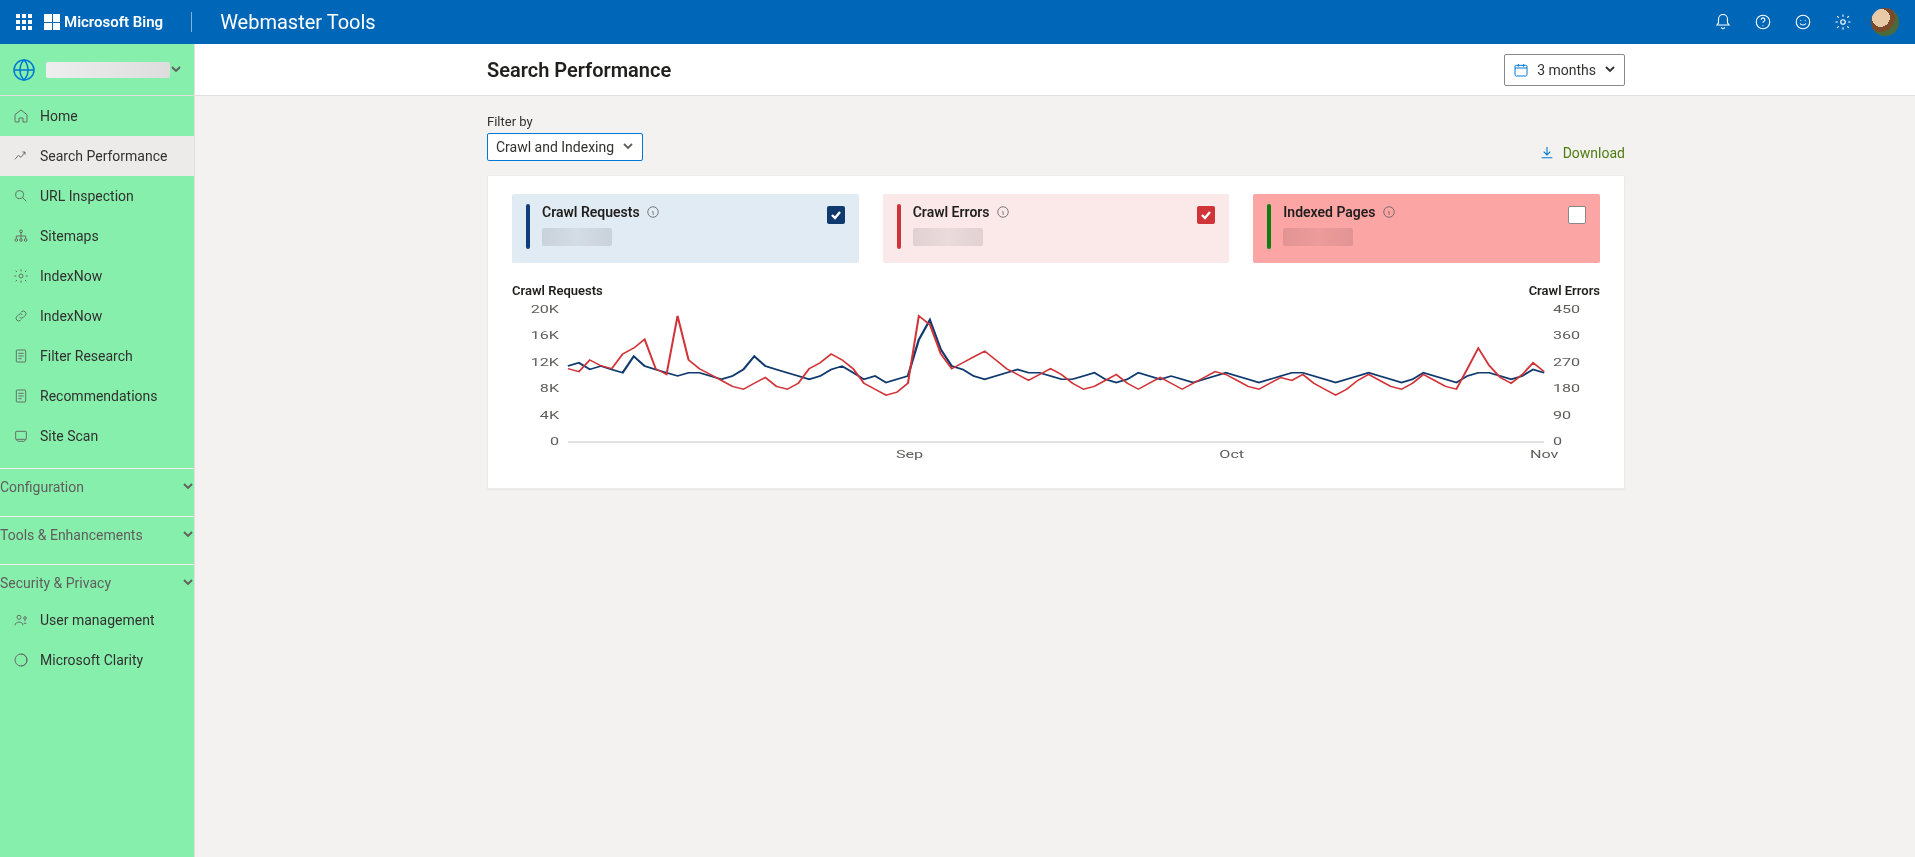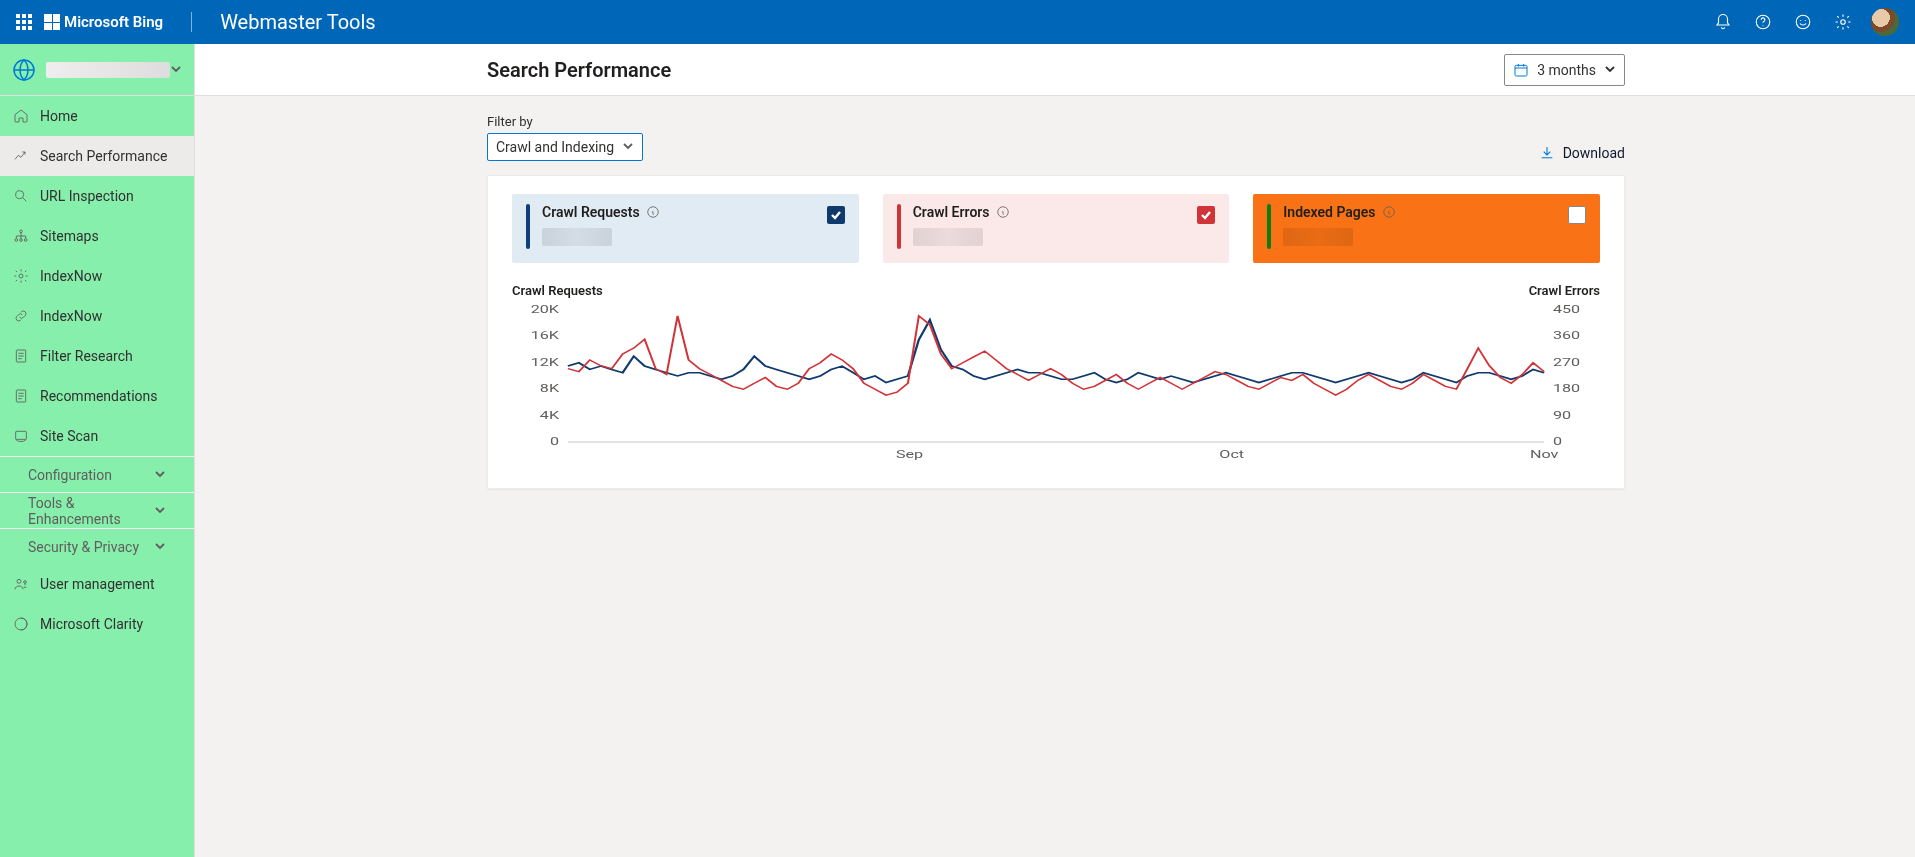--- a/index.html
+++ b/index.html
@@ -27,45 +27,45 @@
   
   .site-picker{display:flex;align-items:center;height:52px;padding:0 12px;border-bottom:1px solid #e1dfdd;cursor:pointer;}
   .site-picker .globe{width:24px;height:24px;color:#0078d4;margin-right:10px;flex:0 0 24px;}
   .site-picker .site-name{flex:1;height:16px;background:linear-gradient(90deg,#eee 0%,#ddd 100%);border-radius:2px;}
   .site-picker .chev{color:#605e5c;}
   
   .nav-item{display:flex;align-items:center;height:40px;padding:0 12px;cursor:pointer;color:#323130;}
   .nav-item.selected{background:#edebe9;font-weight:400;}
   .nav-item .nav-icon{width:18px;height:18px;margin-right:10px;flex:0 0 18px;display:flex;align-items:center;justify-content:center;color:#605e5c;}
   .nav-item .nav-icon svg{width:16px;height:16px;stroke:#605e5c;fill:none;stroke-width:1.3;}
-  .nav-group{display:flex;align-items:center;justify-content:space-between;height:36px;padding:0 28px;cursor:pointer;color:#605e5c;border-top:1px solid #f3f2f1;}
+  .nav-group{display:flex;align-items:center;justify-content:space-between;height:36px;padding:0 0;cursor:pointer;color:#605e5c;border-top:1px solid #f3f2f1;margin-top:12px;}
   .nav-group .chev{color:#605e5c;}
   
   .content-header{height:52px;background:#fff;border-bottom:1px solid #e1dfdd;display:flex;align-items:center;padding:0 0 0 300px;}
   .content-header h1{font-size:20px;font-weight:600;margin:0;flex:1;color:#201f1e;margin-left:-8px;}
   .date-select{display:flex;align-items:center;height:32px;border:1px solid #8a8886;border-radius:2px;padding:0 8px;gap:8px;cursor:pointer;background:#fff;min-width:112px;margin-right:290px;}
   .date-select svg{width:16px;height:16px;stroke:#0078d4;fill:none;stroke-width:1.5;}
   .date-select .chev{stroke:#605e5c;}
   
   .content-body{padding:18px 290px 40px 292px;}
   .filter-row{display:flex;align-items:flex-end;}
   .filter-label{font-size:13px;color:#323130;margin-bottom:4px;display:block;}
   .filter-select{width:156px;height:28px;border:1px solid #0078d4;background:#fff;display:flex;align-items:center;justify-content:space-between;padding:0 8px;cursor:pointer;border-radius:2px;}
   .filter-select .chev svg{stroke:#605e5c;}
   .filter-spacer{flex:1;}
-  .download-link{display:flex;align-items:center;gap:8px;color:#0f172a;cursor:pointer;}
+  .download-link{display:flex;align-items:center;gap:8px;color:#4d7c0f;cursor:pointer;}
   .download-link svg{width:16px;height:16px;stroke:#0078d4;fill:none;stroke-width:1.6;}
   
   .report-card{background:#fff;border:1px solid #edebe9;border-radius:2px;margin-top:14px;padding:18px 24px 24px 24px;box-shadow:0 1px 2px rgba(0,0,0,0.05);}
   .metric-row{display:flex;gap:24px;}
   .metric-tile{flex:1;display:flex;align-items:stretch;border-radius:2px;padding:10px 14px 14px 14px;position:relative;}
   .metric-tile .bar{width:4px;border-radius:2px;margin-right:12px;align-self:stretch;}
   .metric-tile.blue{background:#e1ebf4;} .metric-tile.blue .bar{background:#0f3e7a;}
   .metric-tile.red{background:#fbe9ea;} .metric-tile.red .bar{background:#d13438;}
-  .metric-tile.green{background:#f97316;} .metric-tile.green .bar{background:#107c10;}
+  .metric-tile.green{background:#fca5a5;} .metric-tile.green .bar{background:#107c10;}
   .metric-body{flex:1;}
   .metric-title{font-weight:600;color:#201f1e;display:flex;align-items:center;gap:6px;}
   .metric-title svg{width:14px;height:14px;stroke:#605e5c;fill:none;stroke-width:1.4;}
   .metric-value{margin-top:8px;}
   .metric-blur{display:inline-block;height:18px;width:70px;background:linear-gradient(90deg,rgba(0,0,0,0.10),rgba(0,0,0,0.06),rgba(0,0,0,0.10));filter:blur(0.3px);border-radius:2px;}
   .metric-check{width:18px;height:18px;border-radius:2px;display:flex;align-items:center;justify-content:center;position:absolute;right:14px;top:12px;}
   .metric-check.checked.blue-c{background:#103a6e;}
   .metric-check.checked.red-c{background:#d13438;}
   .metric-check.unchecked{background:#fff;border:1px solid #8a8886;}
   .metric-check svg{width:12px;height:12px;stroke:#fff;stroke-width:2.4;fill:none;}

